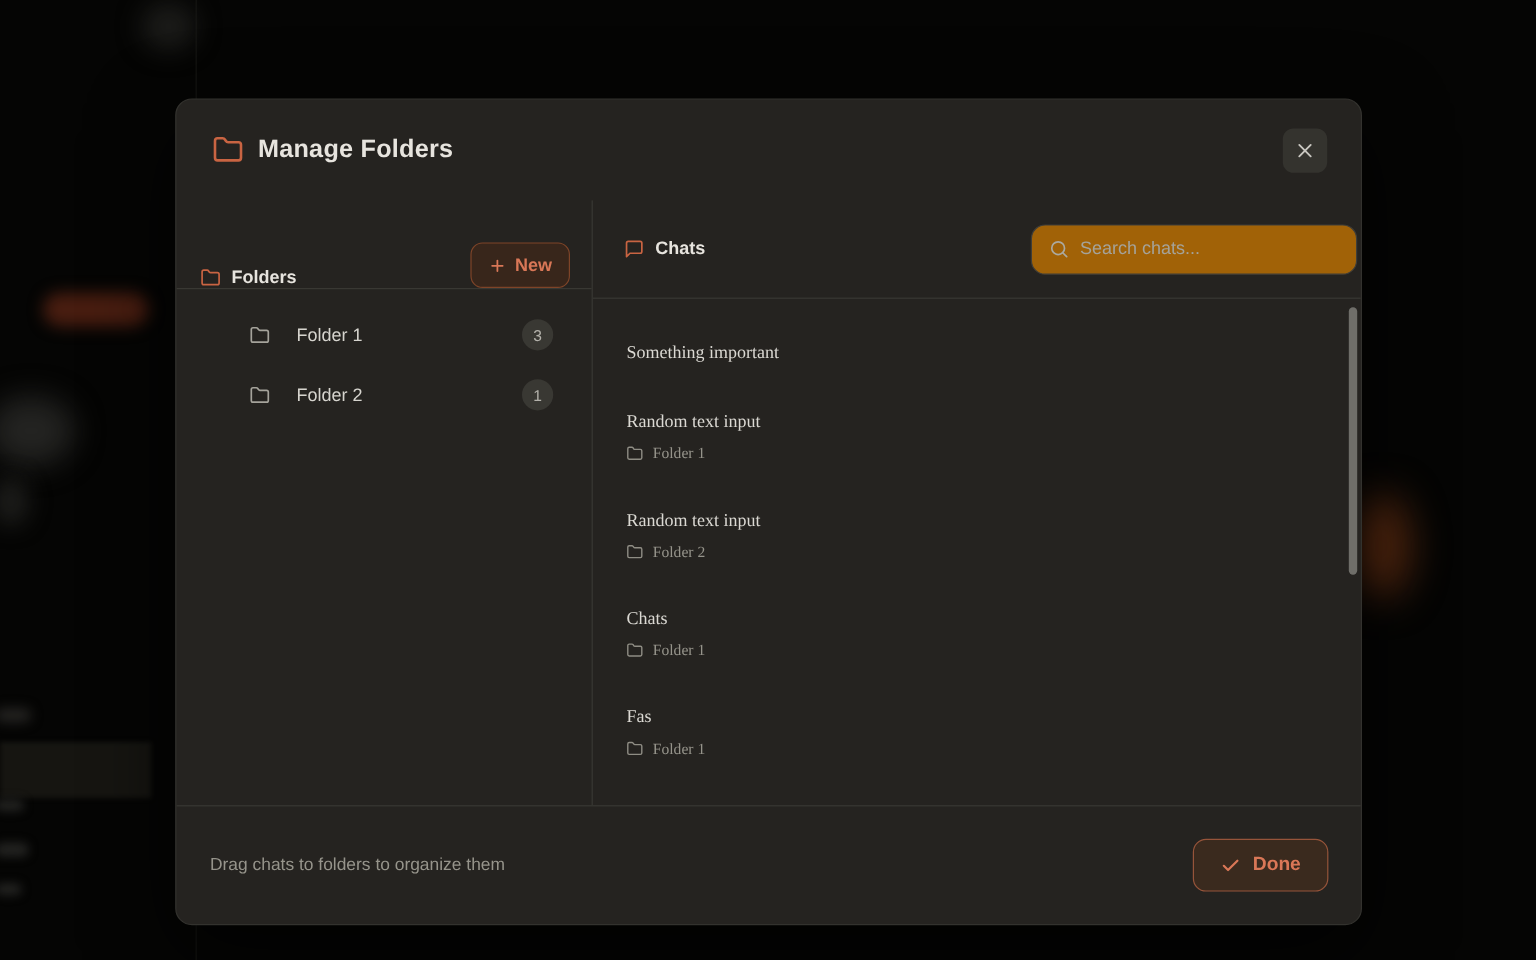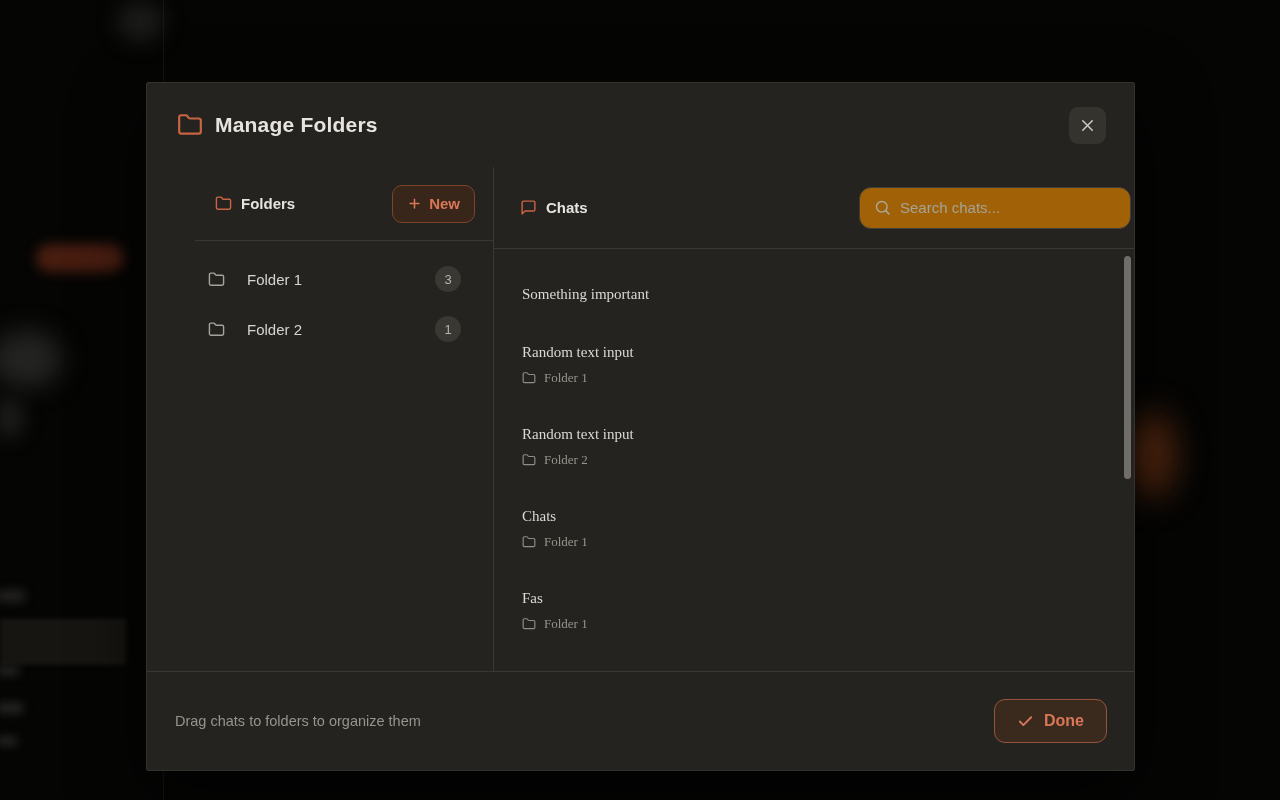--- a/index.html
+++ b/index.html
@@ -24,40 +24,40 @@
   .bg-blob-text2 { left: -4px; top: 666px; width: 24px; height: 10px; background: #222220; filter: blur(4px); }
   .bg-blob-text3 { left: -4px; top: 702px; width: 28px; height: 12px; background: #222220; filter: blur(4px); }
   .bg-blob-text4 { left: -4px; top: 736px; width: 22px; height: 10px; background: #222220; filter: blur(4px); }
   .bg-blob-orange { left: 1128px; top: 412px; width: 46px; height: 86px; background: #5a2a10; filter: blur(16px); border-radius: 50%; }
 
   
   .modal {
     position: absolute; left: 146px; top: 82px; width: 989px; height: 689px;
     background: #252320;
     border: 1px solid #33322e;
-    border-radius: 2px;
+    border-radius: 14px;
     box-shadow: 0 24px 70px rgba(0,0,0,0.75);
     display: flex; flex-direction: column;
     overflow: hidden;
   }
 
   
   .modal-header { height: 84px; flex: none; display: flex; align-items: center; padding: 0 28px 0 30px; position: relative; }
   .modal-header .hdr-folder-icon { color: #c96442; width: 26px; height: 26px; margin-right: 12px; flex: none; }
   .modal-title { font-size: 21px; font-weight: 700; letter-spacing: 0.2px; color: #e7e4de; }
   .close-btn {
     margin-left: auto; width: 37px; height: 37px; border-radius: 9px;
     background: #34332e; border: none; cursor: pointer;
     display: flex; align-items: center; justify-content: center; color: #c9c7c1;
   }
 
   
   .modal-body { flex: 1; display: flex; min-height: 0; }
   .left-panel { width: 347px; flex: none; border-right: 1px solid #393833; display: flex; flex-direction: column; }
-  .left-panel-header { height: 74px; flex: none; display: flex; align-items: center; padding: 0 18px 0 20px; border-bottom: 1px solid #393833; margin-left: 48px; }
+  .left-panel-header { height: 74px; flex: none; display: flex; align-items: flex-end; padding: 0 18px 0 20px; border-bottom: 1px solid #393833; }
   .panel-title-icon { width: 17px; height: 17px; color: #c96442; margin-right: 9px; flex: none; }
   .panel-title { font-size: 15px; font-weight: 700; color: #e7e4de; }
   .new-btn {
     margin-left: auto; height: 38px; padding: 0 14px; border-radius: 10px;
     background: #38261b; border: 1px solid #7e4428; color: #d97757;
     font-size: 15px; font-weight: 600; font-family: inherit; cursor: pointer;
     display: flex; align-items: center; gap: 7px;
   }
   .folder-list { padding: 13px 16px 0 16px; }
   .folder-item { display: flex; align-items: center; height: 50px; padding: 0 16px 0 45px; border-radius: 10px; cursor: pointer; }

